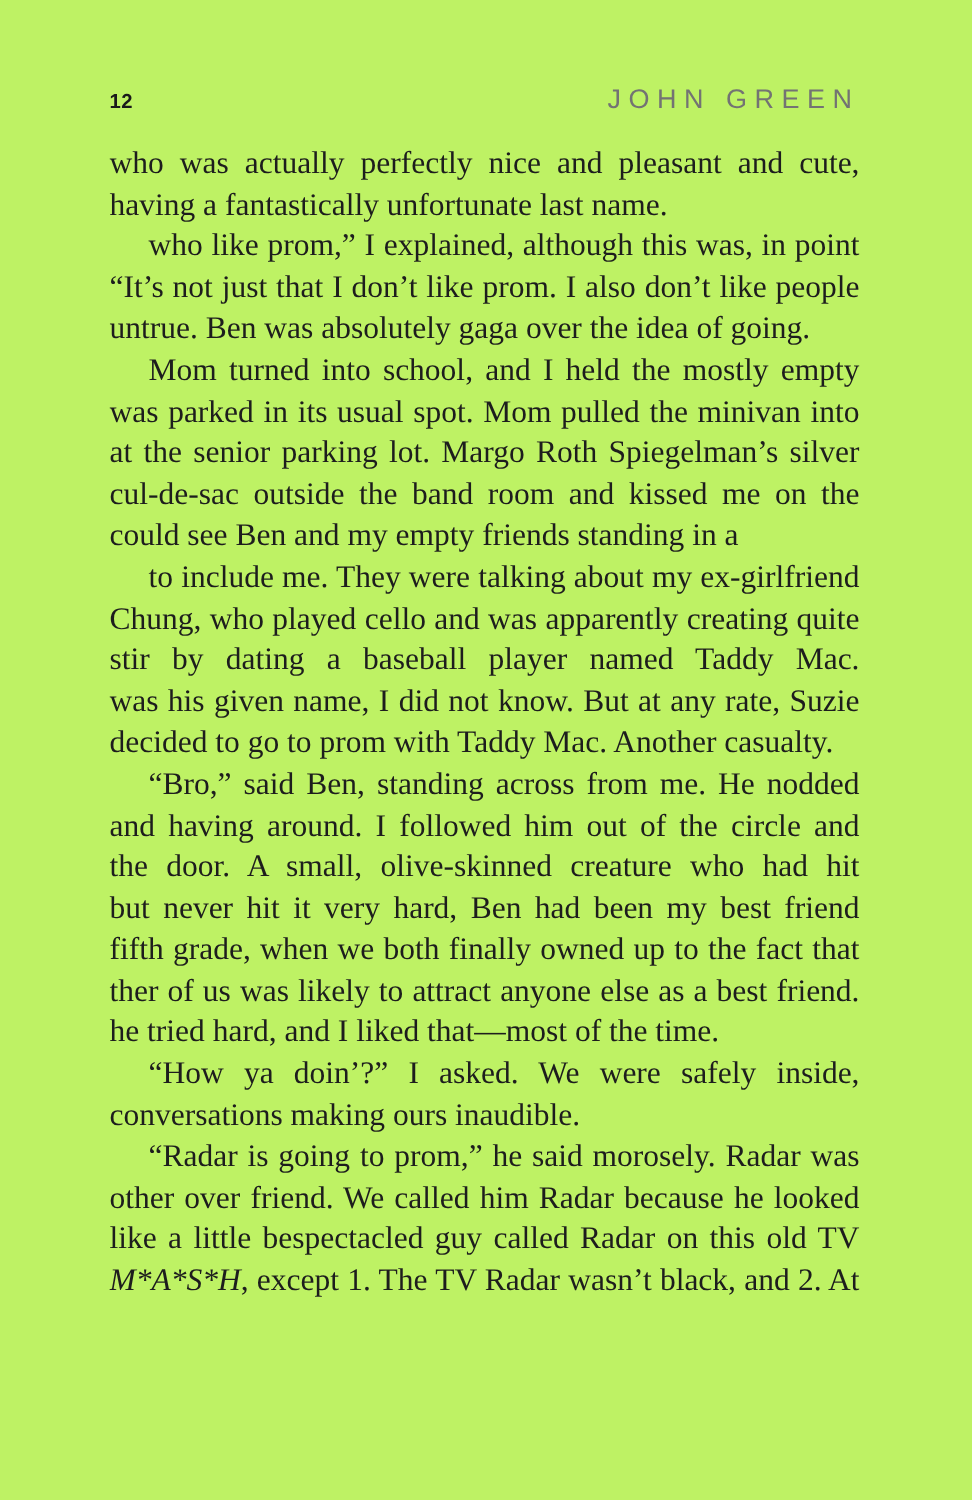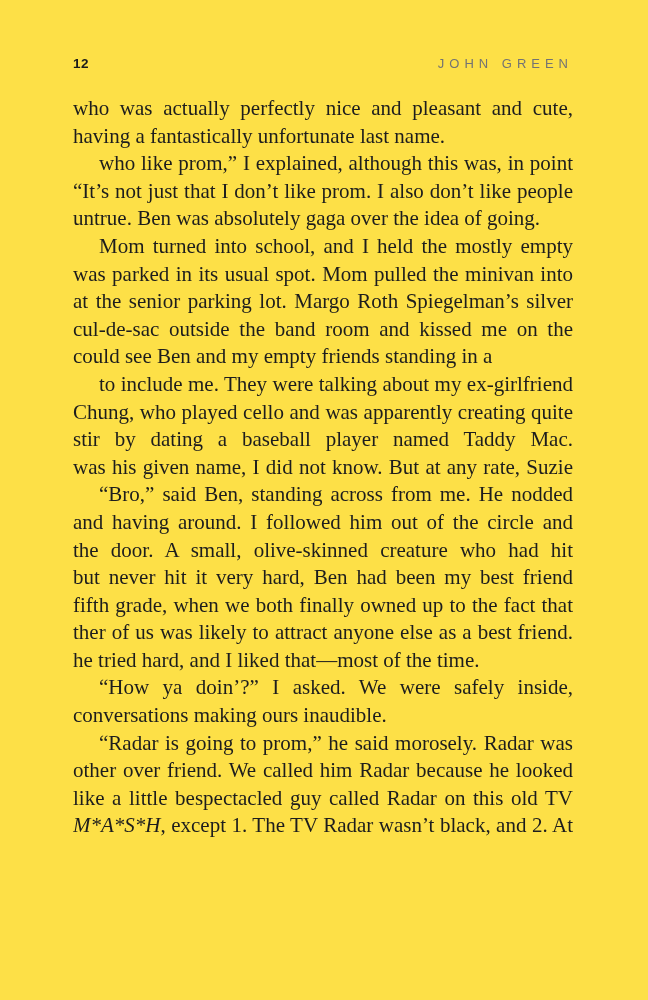--- a/index.html
+++ b/index.html
@@ -4,42 +4,42 @@
 <style>
   html, body {
     margin: 0;
     padding: 0;
     background: #ffffff;
   }
   .page {
     position: relative;
     width: 648px;
     height: 1000px;
-    background: #fde047;
+    background: #bef264;
     overflow: hidden;
     font-family: "Liberation Serif", serif;
   }
   .page-header {
     position: absolute;
     left: 73px;
     top: 56px;
     width: 500px;
     display: flex;
     justify-content: space-between;
     align-items: baseline;
     font-family: "Liberation Sans", sans-serif;
   }
   .page-number {
     font-size: 13.5px;
     font-weight: 700;
     letter-spacing: 0.4px;
     color: #1a1a1a;
   }
   .running-author {
-    font-size: 13px;
+    font-size: 18px;
     font-weight: 400;
     letter-spacing: 5px;
     color: #737373;
   }
   .page-body {
     position: absolute;
     left: 73px;
     top: 95px;
     width: 500px;
     font-size: 21px;
@@ -88,20 +88,21 @@
         <div class="line j" style=""><span>was parked in its usual spot. Mom pulled the minivan into a</span></div>
         <div class="line j" style=""><span>at the senior parking lot. Margo Roth Spiegelman’s silver Honda</span></div>
         <div class="line j" style=""><span>cul-de-sac outside the band room and kissed me on the cheek. I</span></div>
         <div class="line" style=""><span>could see Ben and my empty friends standing in a semicircle.</span></div>
       </div>
       <div class="para ind">
         <div class="line j" style=""><span>to include me. They were talking about my ex-girlfriend Suzie</span></div>
         <div class="line j" style=""><span>Chung, who played cello and was apparently creating quite a</span></div>
         <div class="line j" style=""><span>stir by dating a baseball player named Taddy Mac. Whether this</span></div>
         <div class="line j" style=""><span>was his given name, I did not know. But at any rate, Suzie had</span></div>
+        <div class="line" style=""><span>decided to go to prom with Taddy Mac. Another casualty.</span></div>
       </div>
       <div class="para ind">
         <div class="line j" style=""><span>“Bro,” said Ben, standing across from me. He nodded his head</span></div>
         <div class="line j" style=""><span>and having around. I followed him out of the circle and through</span></div>
         <div class="line j" style=""><span>the door. A small, olive-skinned creature who had hit puberty</span></div>
         <div class="line j" style=""><span>but never hit it very hard, Ben had been my best friend since</span></div>
         <div class="line j" style=""><span>fifth grade, when we both finally owned up to the fact that nei-</span></div>
         <div class="line j" style=""><span>ther of us was likely to attract anyone else as a best friend. Plus,</span></div>
         <div class="line" style=""><span>he tried hard, and I liked that—most of the time.</span></div>
       </div>

